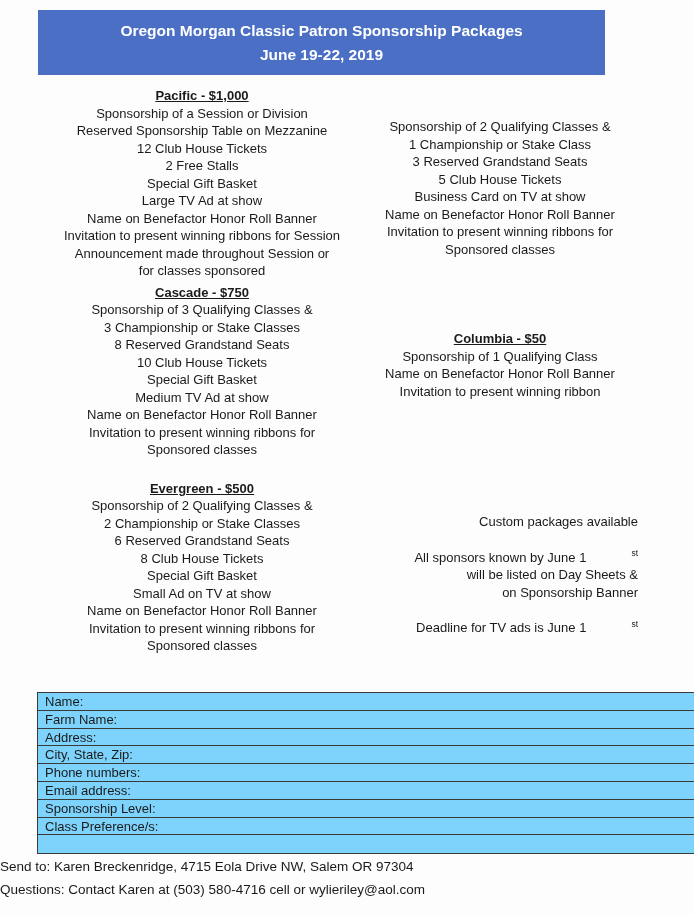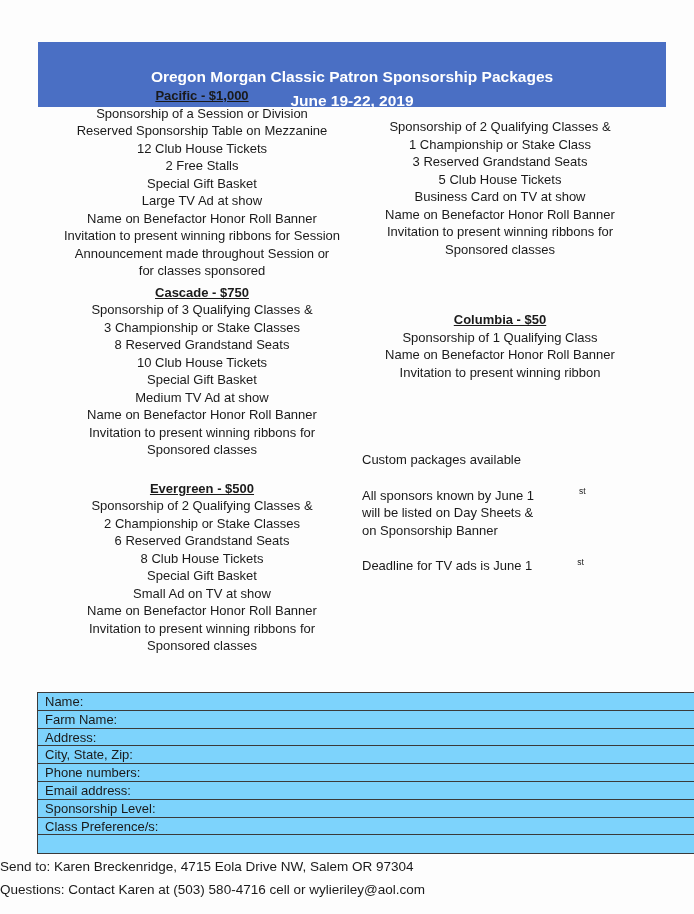--- a/index.html
+++ b/index.html
@@ -7,48 +7,47 @@
     position:relative;
     width:694px; height:914px;
     background:#fdfdfd;
     font-family:"Liberation Sans", sans-serif;
     color:#1a1a1a;
     overflow:hidden;
     margin:0 auto;
   }
   
   .banner {
-    position:absolute; left:38px; top:10px; width:628px; height:65px;
+    position:absolute; left:38px; top:10px; width:567px; height:65px;
     background:#4a6fc4;
     color:#ffffff;
     text-align:center;
     font-weight:bold;
     font-size:15.5px;
     line-height:24px;
-    padding-top:23px;
+    padding-top:9px;
     box-sizing:border-box;
-    margin-top:32px;
   }
   
   .columns {
     position:absolute; top:75px; left:0; width:694px;
     display:flex;
     padding-left:42px; padding-right:36px;
     box-sizing:border-box;
   }
   .col-left  { width:320px; }
   .col-right { flex:1; padding-right:20px; }
   .pkg { text-align:center; font-size:13px; line-height:17.5px; }
   .pkg-heading { font-weight:bold; text-decoration:underline; }
   .pkg-pacific   { margin-top:12px; }
   .pkg-cascade   { margin-top:4px; }
   .pkg-evergreen { margin-top:21px; }
   .pkg-willamette{ margin-top:43px; }
-  .pkg-columbia  { margin-top:53px; }
-  .notes { margin-top:70px; text-align:left; font-size:13px; line-height:17.5px; }
+  .pkg-columbia  { margin-top:72px; }
+  .notes { margin-top:113px; text-align:right; font-size:13px; line-height:17.5px; }
   .note-gap { height:18px; }
   .notes sup { font-size:8.5px; line-height:0;padding-left:45px; }
   
   .form-table {
     position:absolute; left:37px; top:692px; width:661px;
     border:1.5px solid #3a3a3a;
     box-sizing:border-box;
     background:#7dd3fc;
   }
   .form-row {

